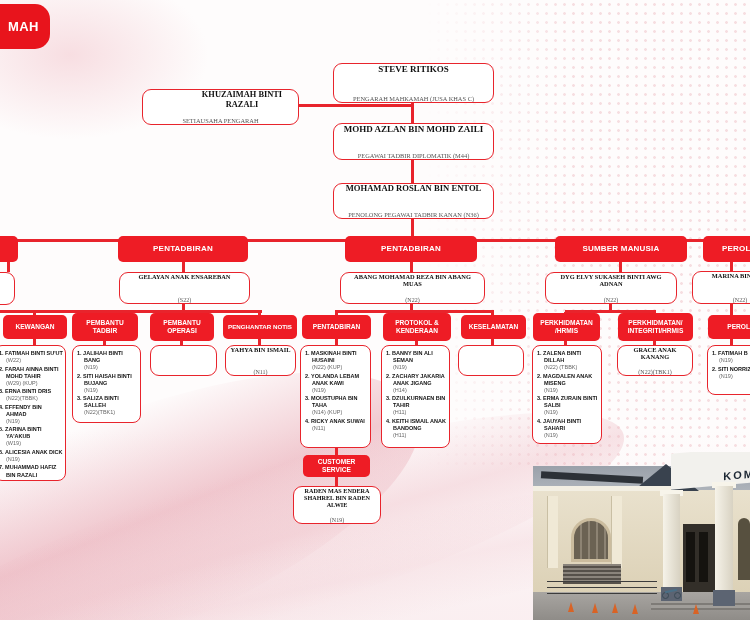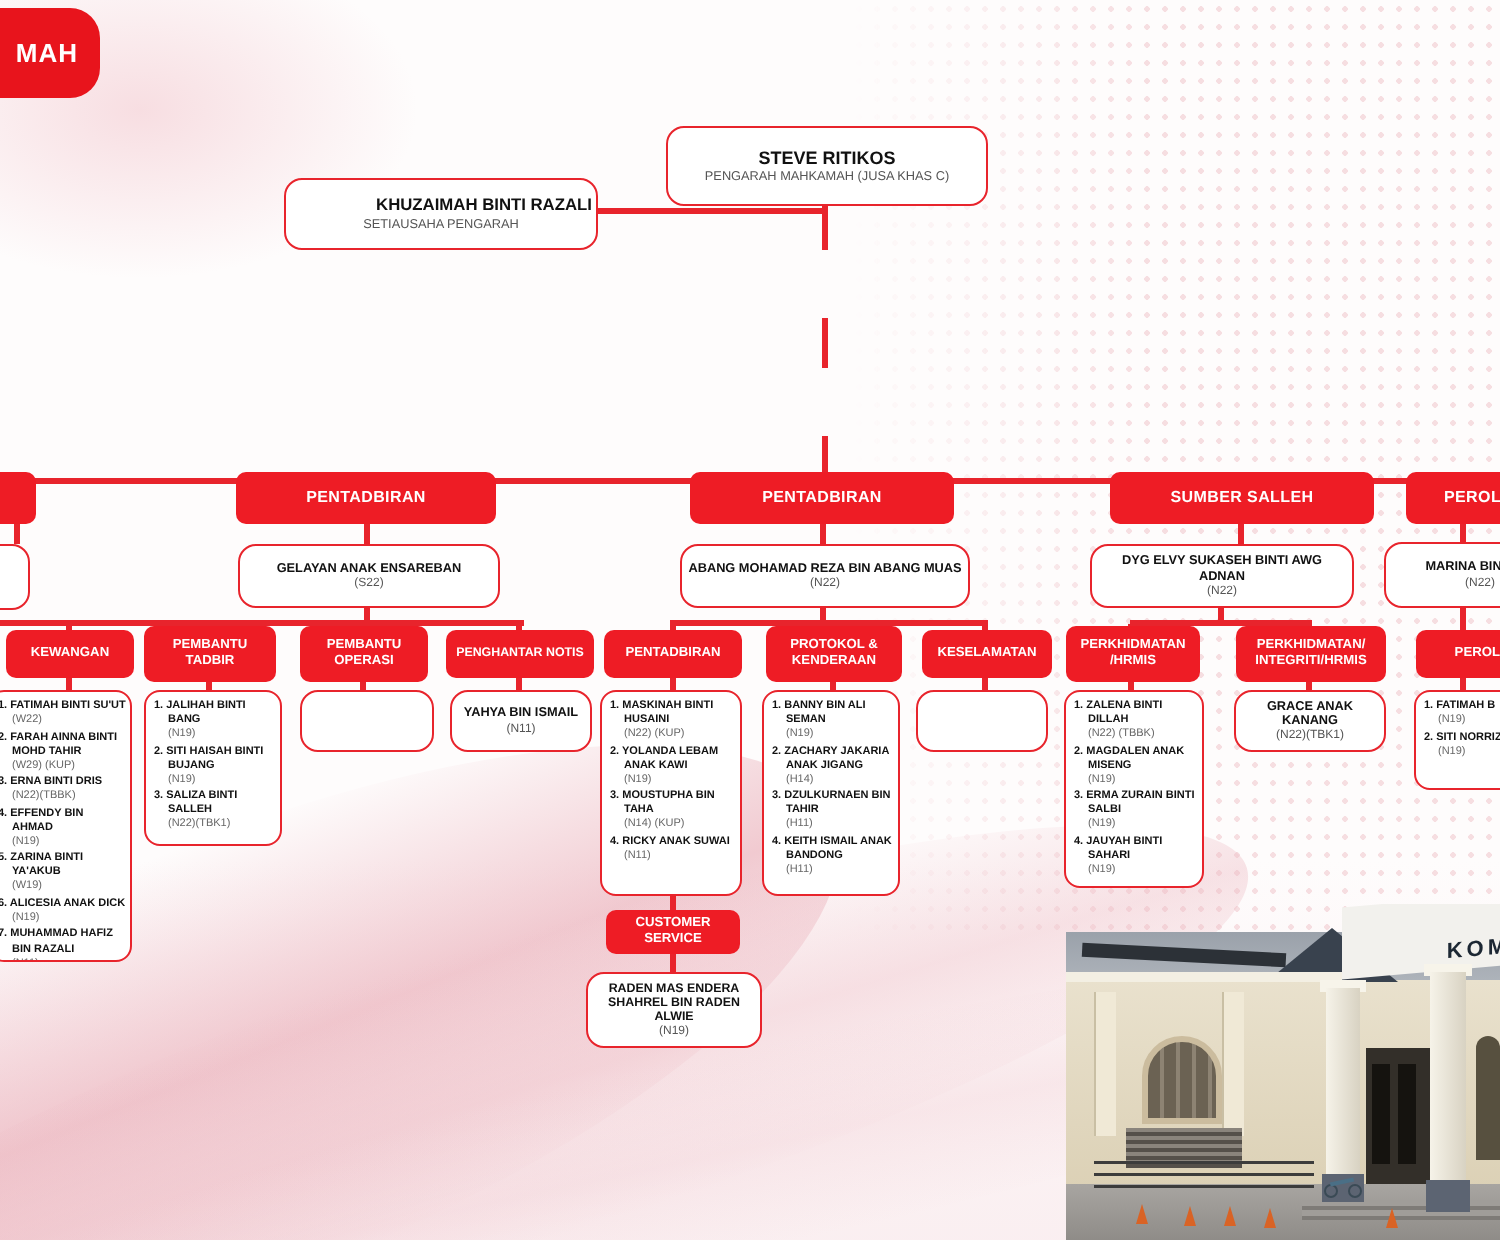--- a/index.html
+++ b/index.html
@@ -25,22 +25,22 @@
   .wash{left:0;top:430px;width:750px;height:190px;
     background:linear-gradient(180deg,rgba(243,214,219,0),rgba(243,214,219,.35));}
   
   .line{position:absolute;background:#e8242c;z-index:1;}
   .hdr{background:#ee1c25;border-radius:5px;color:#fff;font-weight:bold;
        display:flex;align-items:center;justify-content:center;text-align:center;
        line-height:1.18;z-index:3;padding:1px 2px;}
   .dept-hdr{font-size:8px;letter-spacing:.2px;}
   .u-hdr{font-size:6.6px;}
   .wbox{background:#fff;border:1.5px solid #e8242c;border-radius:9px;z-index:3;
-        display:flex;flex-direction:column;align-items:center;justify-content:center;
-        text-align:center;overflow:hidden;}
+        display:flex;flex-direction:column;align-items:center;justify-content:space-between;
+        text-align:center;overflow:hidden;font-family:Liberation Serif, serif;}
   .name{font-weight:bold;font-size:9px;color:#111;line-height:1.15;}
   .title{font-size:6.4px;color:#555;margin-top:1px;line-height:1.1;}
   .p-name{font-weight:bold;font-size:6.4px;color:#111;line-height:1.15;padding:0 3px;}
   .p-grade{font-size:6px;color:#555;margin-top:1px;}
   .listbox{background:#fff;border:1.5px solid #e8242c;border-radius:8px;z-index:3;
            padding:4px 2px 2px 4px;text-align:left;overflow:hidden;}
   .mem{font-size:5.5px;line-height:1.28;margin-bottom:1.5px;}
   .m-name{font-weight:bold;color:#111;padding-left:7px;text-indent:-7px;}
   .m-grade{color:#666;padding-left:7px;}
   .badge{background:#e8141c;border-radius:15px;color:#fff;font-weight:bold;
@@ -107,25 +107,33 @@
   </div>
 
   <div class="abs wbox" style="left:333px;top:63px;width:161px;height:40px;">
     <div class="name">STEVE RITIKOS</div>
     <div class="title">PENGARAH MAHKAMAH (JUSA KHAS C)</div>
   </div>
   <div class="abs wbox" style="left:142px;top:89px;width:157px;height:36px;">
     <div class="name" style="font-size:8.4px;margin-left:43px;">KHUZAIMAH BINTI RAZALI</div>
     <div class="title">SETIAUSAHA PENGARAH</div>
   </div>
+  <div class="abs wbox" style="left:333px;top:123px;width:161px;height:37px;">
+    <div class="name">MOHD AZLAN BIN MOHD ZAILI</div>
+    <div class="title">PEGAWAI TADBIR DIPLOMATIK (M44)</div>
+  </div>
+  <div class="abs wbox" style="left:333px;top:183px;width:161px;height:36px;">
+    <div class="name" style="font-size:8.6px;">MOHAMAD ROSLAN BIN ENTOL</div>
+    <div class="title">PENOLONG PEGAWAI TADBIR KANAN (N36)</div>
+  </div>
 
   <div class="abs hdr dept-hdr" style="left:-40px;top:236px;width:58px;height:26px;"></div>
   <div class="abs hdr dept-hdr" style="left:118px;top:236px;width:130px;height:26px;">PENTADBIRAN</div>
   <div class="abs hdr dept-hdr" style="left:345px;top:236px;width:132px;height:26px;">PENTADBIRAN</div>
-  <div class="abs hdr dept-hdr" style="left:555px;top:236px;width:132px;height:26px;">SUMBER SALLEH</div>
+  <div class="abs hdr dept-hdr" style="left:555px;top:236px;width:132px;height:26px;">SUMBER MANUSIA</div>
   <div class="abs hdr dept-hdr" style="left:703px;top:236px;width:90px;height:26px;">PEROLEHAN</div>
 
   <div class="abs wbox" style="left:-40px;top:272px;width:55px;height:33px;"></div>
   <div class="abs wbox" style="left:119px;top:272px;width:131px;height:32px;">
     <div class="p-name">GELAYAN ANAK ENSAREBAN</div>
     <div class="p-grade">(S22)</div>
   </div>
   <div class="abs wbox" style="left:340px;top:272px;width:145px;height:32px;">
     <div class="p-name">ABANG MOHAMAD REZA BIN ABANG MUAS</div>
     <div class="p-grade">(N22)</div>

